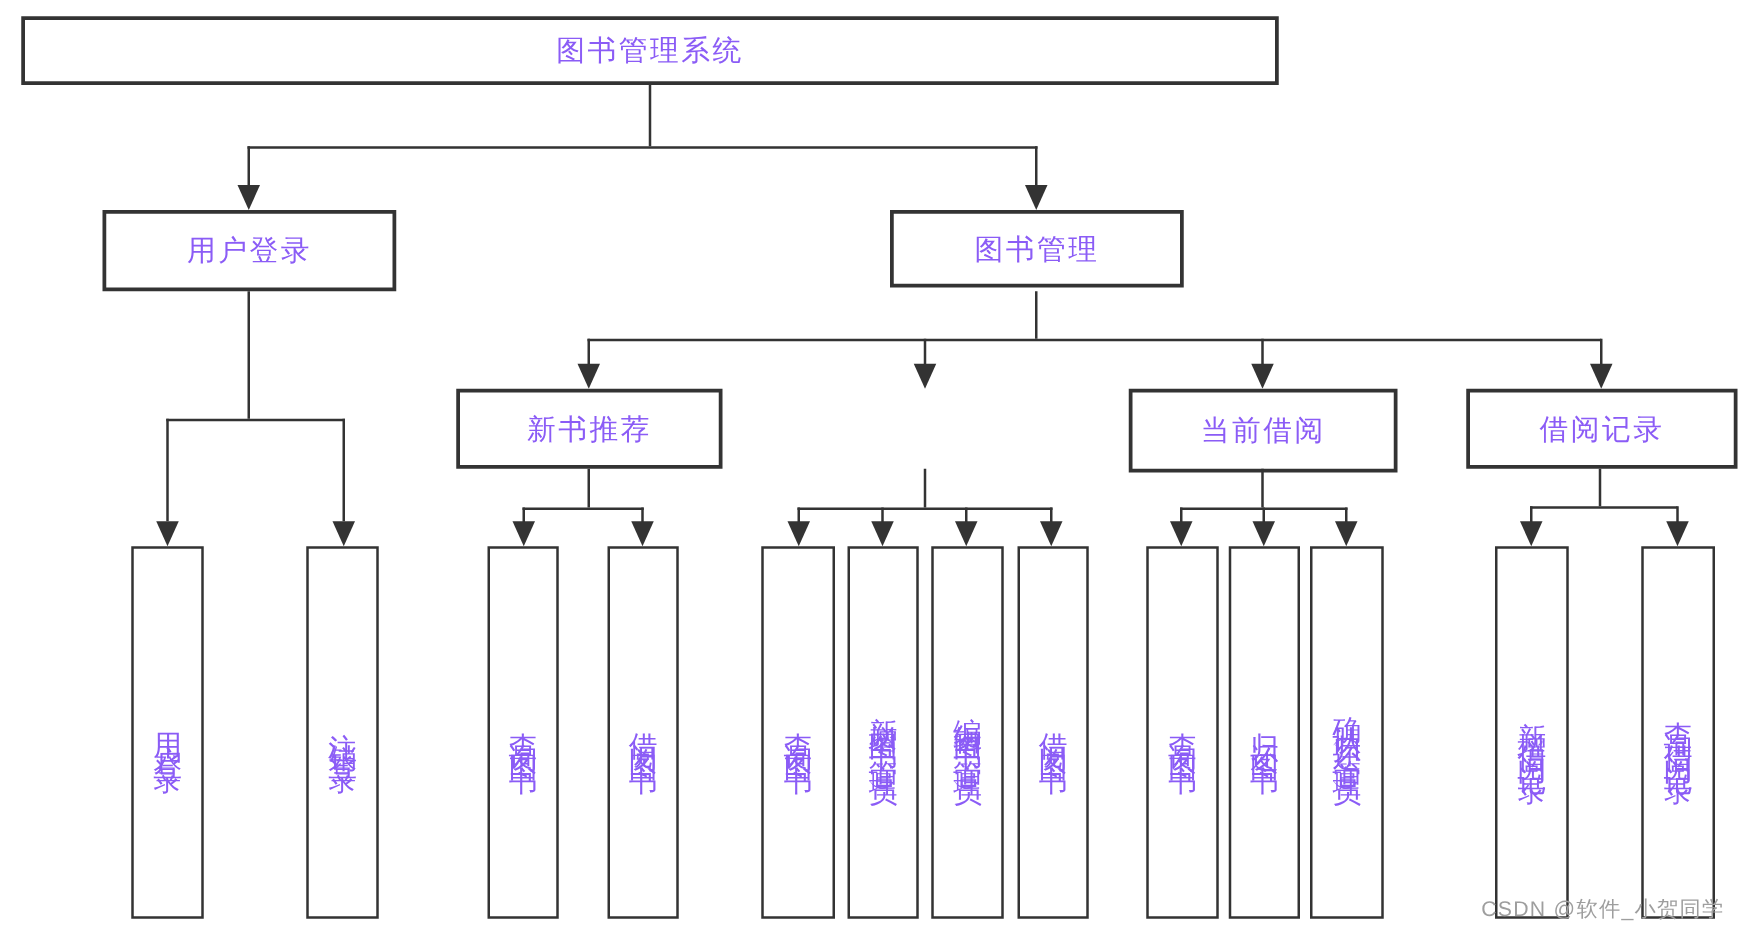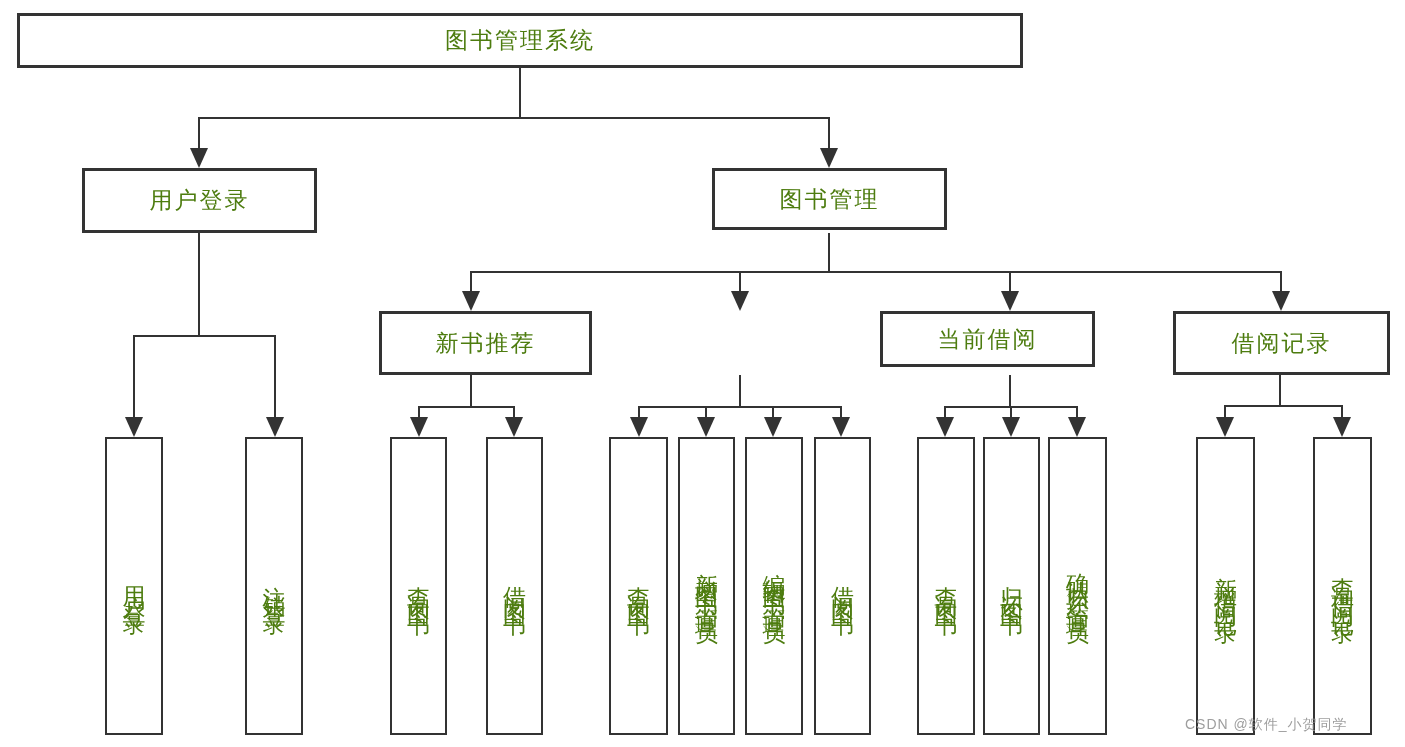--- a/index.html
+++ b/index.html
@@ -5,38 +5,38 @@
   html,body { margin:0; padding:0; background:#ffffff; }
   .canvas {
     position:relative; width:1405px; height:747px;
     background:#ffffff; overflow:hidden;
     font-family:"Liberation Sans", sans-serif;
   }
   .box {
     position:absolute; box-sizing:border-box;
     border:3px solid #333333; background:#ffffff;
     display:flex; align-items:center; justify-content:center;
-    color:#4d7c0f; font-size:23px; letter-spacing:2px; white-space:nowrap;
+    color:#8b5cf6; font-size:23px; letter-spacing:2px; white-space:nowrap;
   }
   .vbox { border-width:2px; }
   .vbox .vtext {
     writing-mode:vertical-rl; text-orientation:mixed;
     letter-spacing:9px; line-height:1; font-size:23px; white-space:normal;
   }
   .vbox .vtext.long { letter-spacing:7px; }
   .hline { position:absolute; height:2px; background:#333333; }
   .vline { position:absolute; width:2px; background:#333333; }
   .arrow {
     position:absolute; width:0; height:0;
     border-left:9px solid transparent; border-right:9px solid transparent;
     border-top:20px solid #333333;
   }
   .watermark {
     position:absolute; left:1185px; top:716px;
-    color:#9e9e9e; font-size:14px; letter-spacing:1px; z-index:5;
+    color:#9e9e9e; font-size:17px; letter-spacing:1px; z-index:5;
   }
 </style>
 </head>
 <body>
 
 <div class="canvas">
 
   <div class="box" style="left:17px; top:13px; width:1006px; height:55px;">
     <span>图书管理系统</span>
   </div>
@@ -66,24 +66,24 @@
   <div class="hline" style="left:470px; top:271px; width:811px;"></div>
   <div class="vline" style="left:470px; top:271px; height:21px;"></div>
   <div class="arrow" style="left:462px; top:291px;"></div>
   <div class="vline" style="left:739px; top:271px; height:21px;"></div>
   <div class="arrow" style="left:731px; top:291px;"></div>
   <div class="vline" style="left:1009px; top:271px; height:21px;"></div>
   <div class="arrow" style="left:1001px; top:291px;"></div>
   <div class="vline" style="left:1280px; top:271px; height:21px;"></div>
   <div class="arrow" style="left:1272px; top:291px;"></div>
 
-  <div class="box" style="left:379px; top:311px; width:213px; height:64px;">
+  <div class="box" style="left:365px; top:311px; width:213px; height:64px;">
     <span>新书推荐</span>
   </div>
-  <div class="box" style="left:880px; top:311px; width:215px; height:56px;">
+  <div class="box" style="left:903px; top:311px; width:215px; height:67px;">
     <span>当前借阅</span>
   </div>
   <div class="box" style="left:1173px; top:311px; width:217px; height:64px;">
     <span>借阅记录</span>
   </div>
 
   <div class="vline" style="left:470px; top:375px; height:31px;"></div>
   <div class="hline" style="left:418px; top:406px; width:97px;"></div>
   <div class="vline" style="left:418px; top:406px; height:13px;"></div>
   <div class="arrow" style="left:410px; top:417px;"></div>

